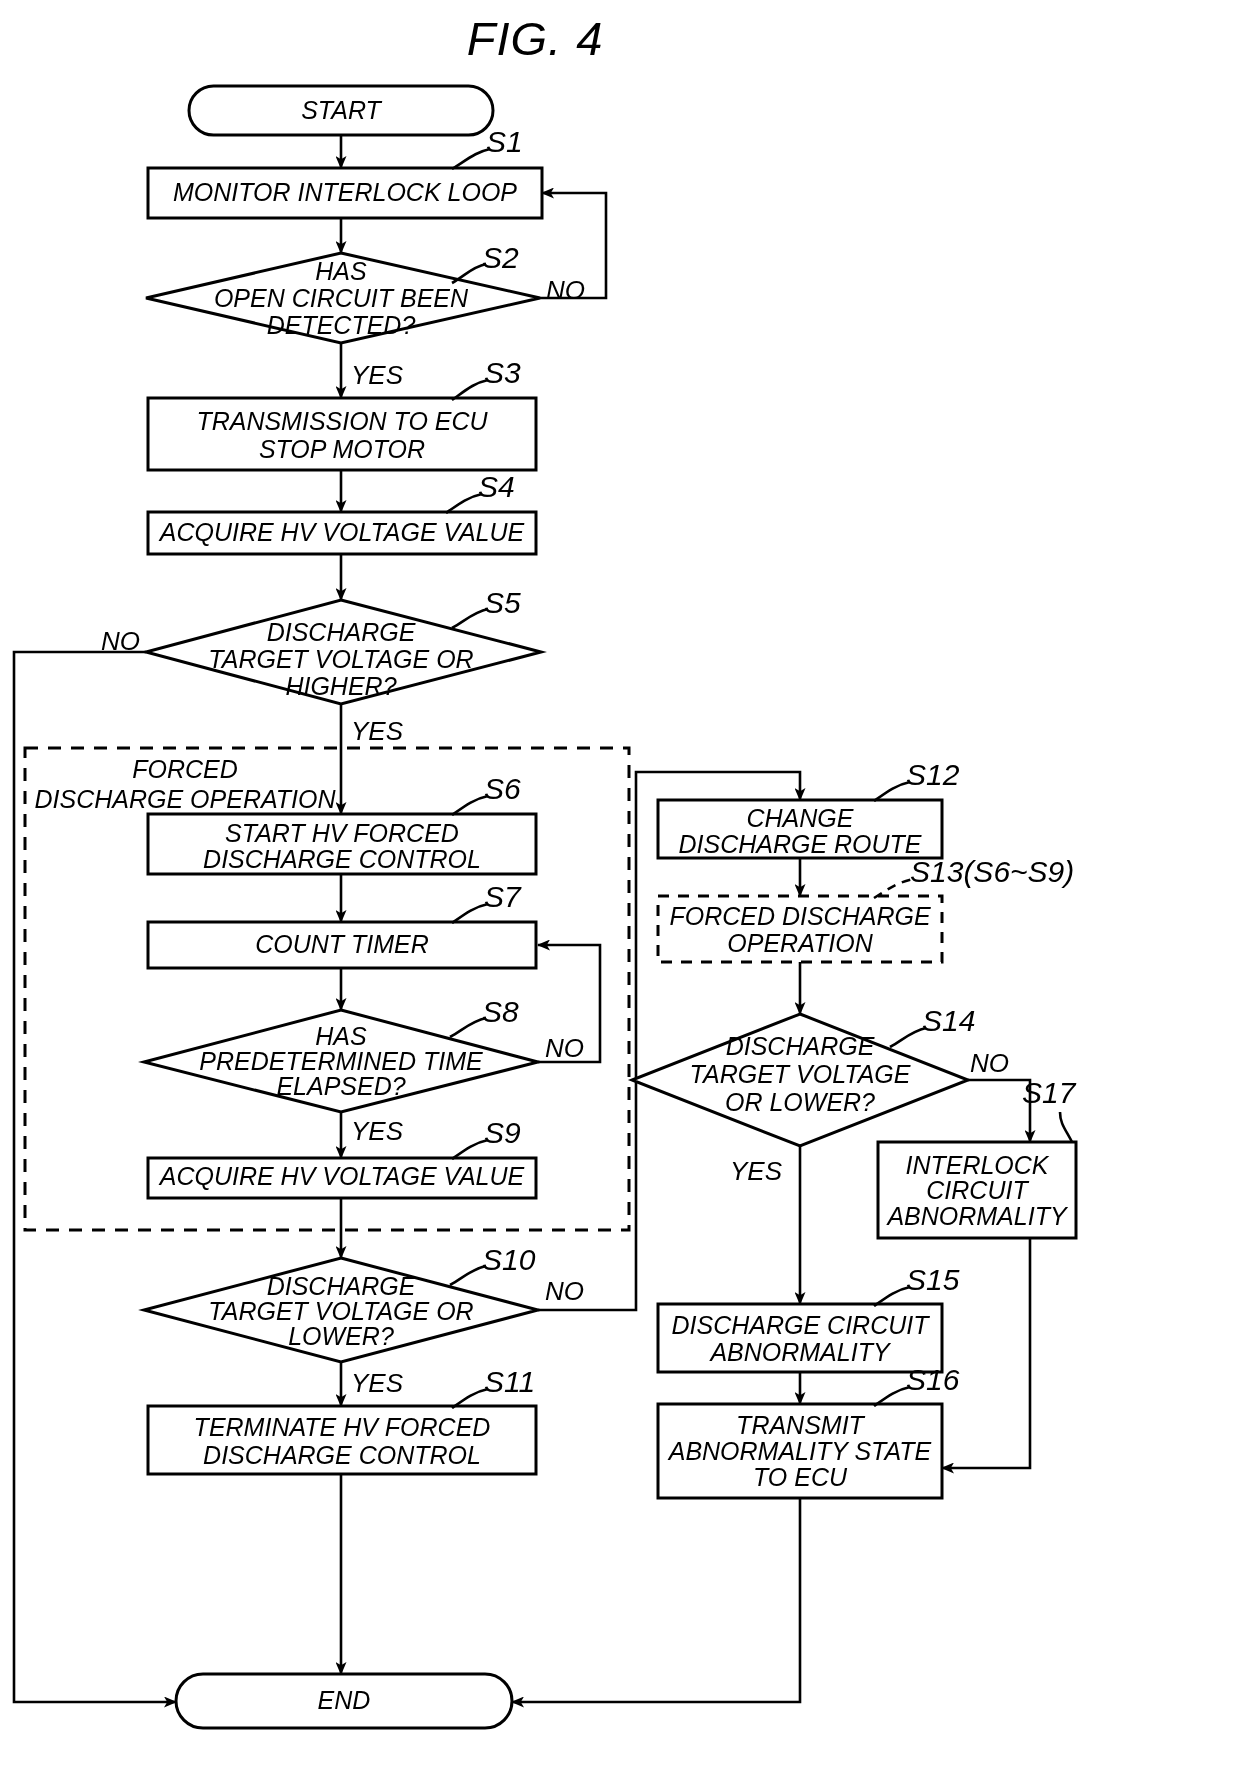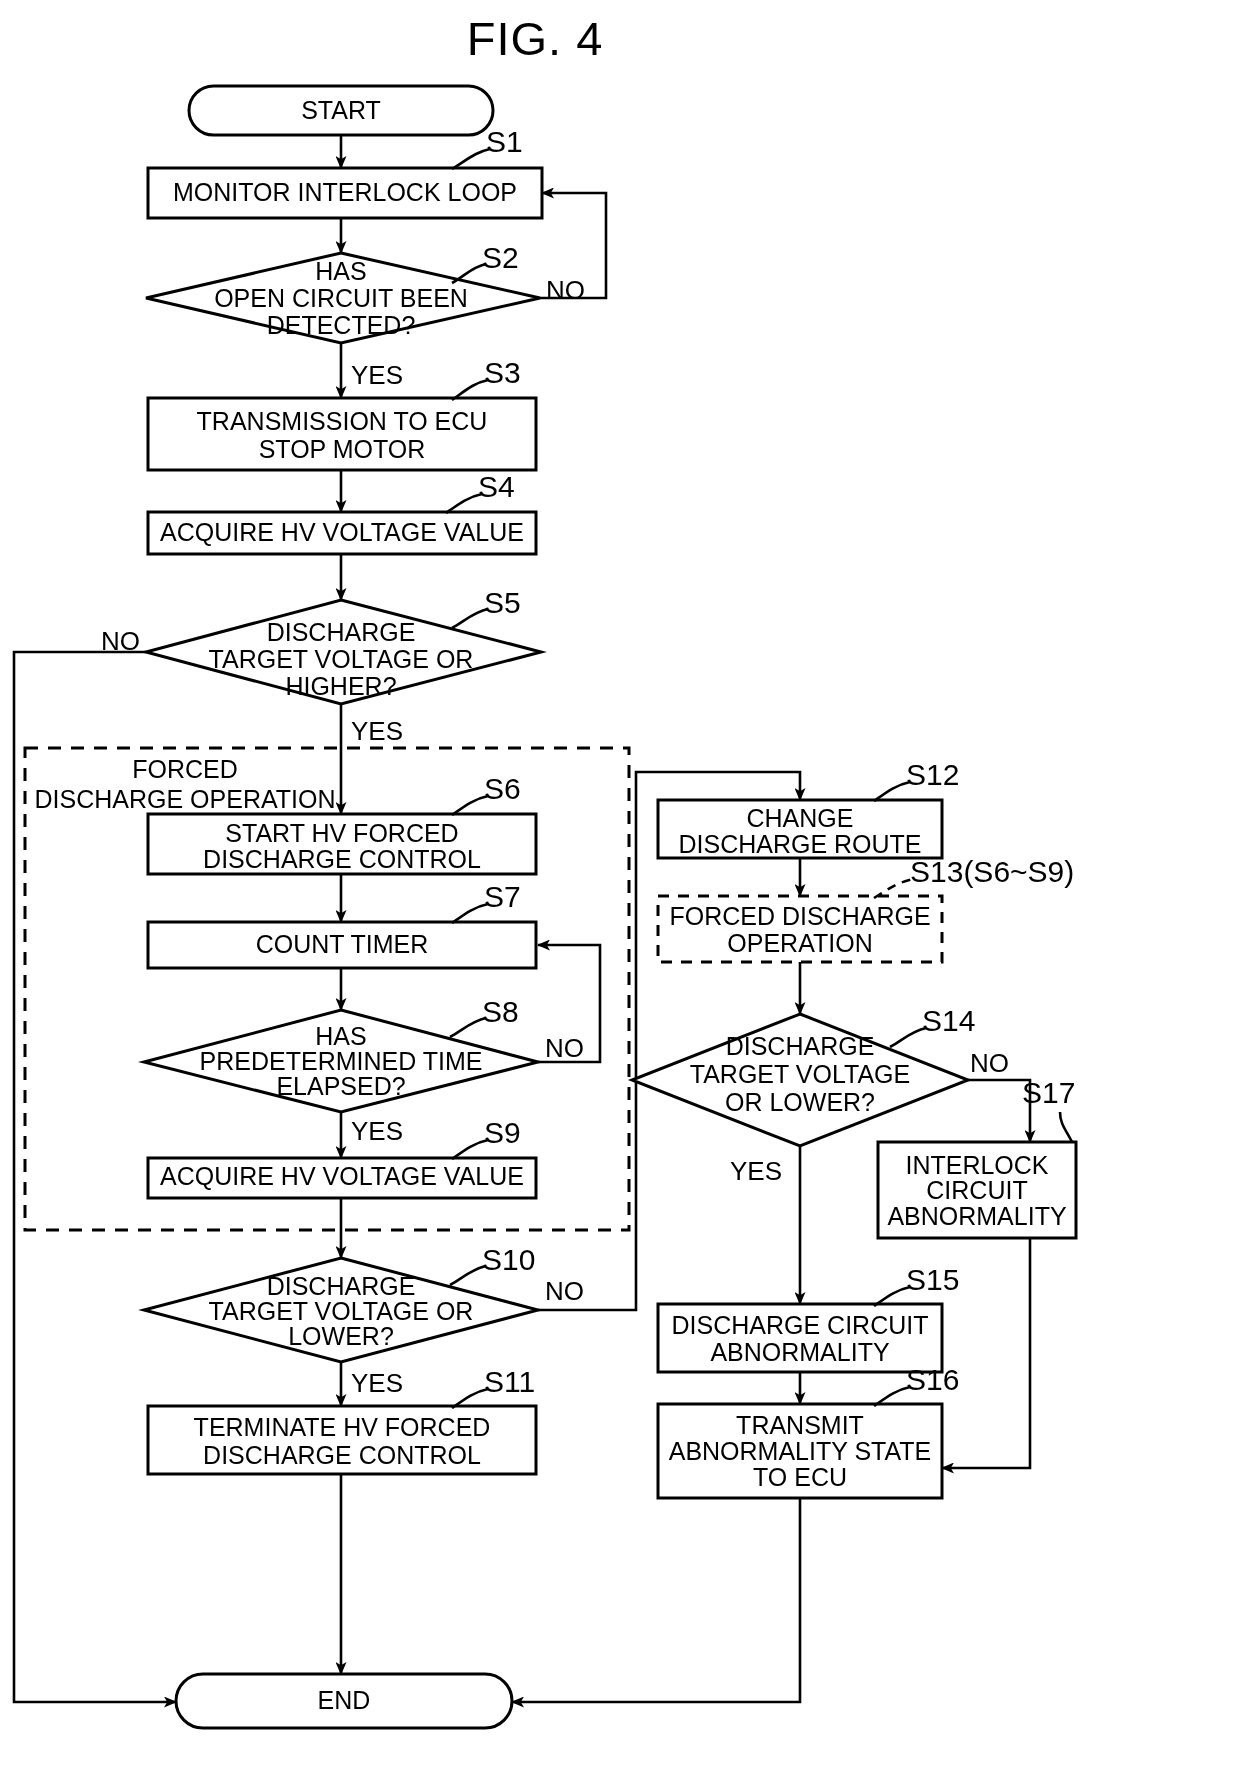--- a/index.html
+++ b/index.html
@@ -13,20 +13,21 @@
     font-family: "Liberation Sans", sans-serif;
     color: #000000;
     position: relative;
     overflow: hidden;
   }
   #figure-root {
     position: absolute;
     left: 0; top: 0;
     width: 1240px;
     height: 1767px;
+    font-style: italic;
   }
   svg.flowchart {
     display: block;
     width: 1240px;
     height: 1767px;
   }
   .shape {
     fill: #ffffff;
     stroke: #000000;
     stroke-width: 3;

